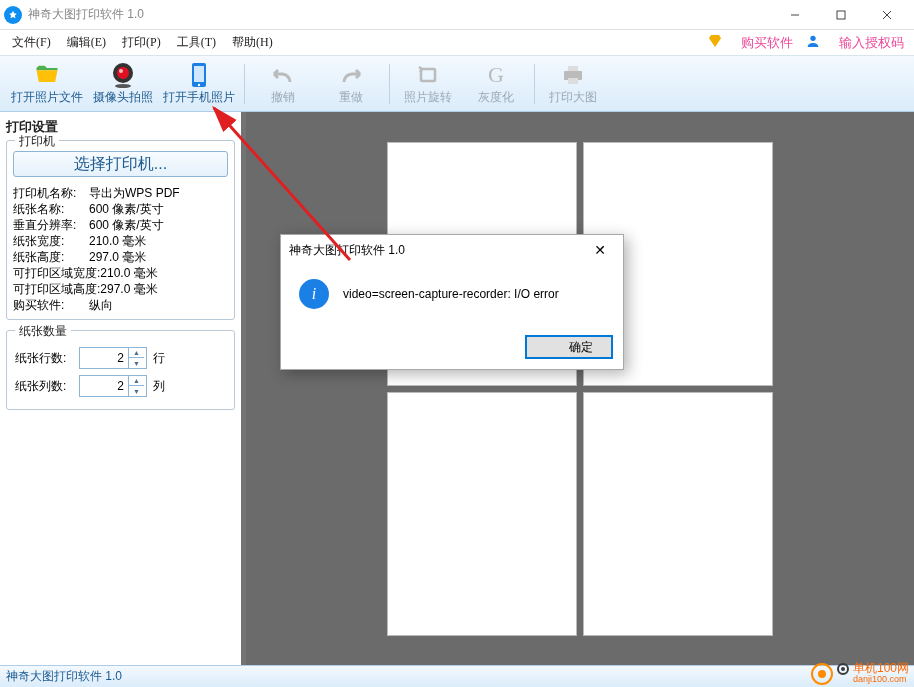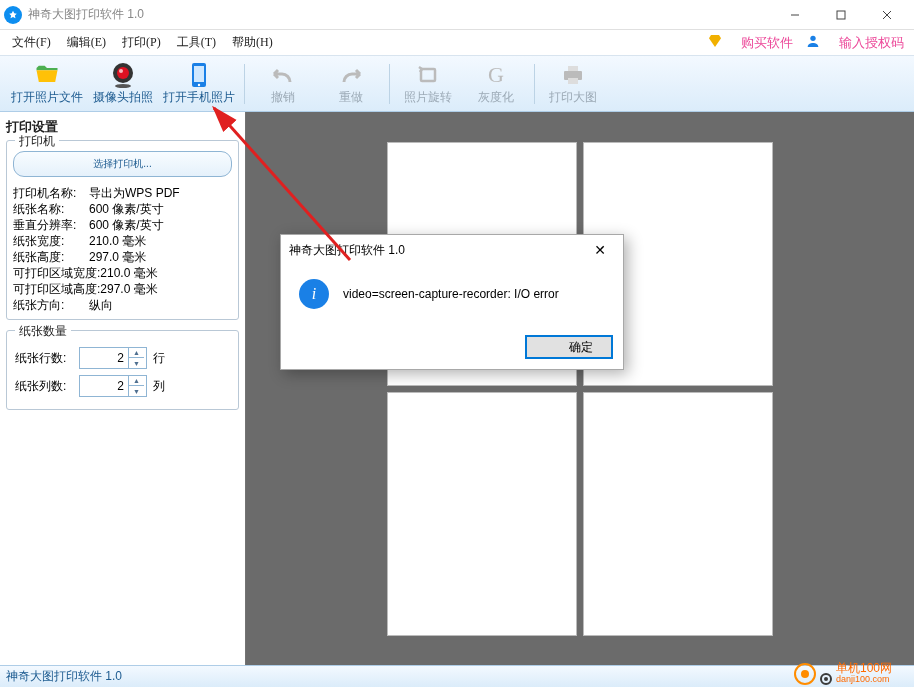--- a/index.html
+++ b/index.html
@@ -22,25 +22,25 @@
 
 
 .toolbar { height: 56px; background: linear-gradient(#f3f9ff, #dbecfa); display: flex; align-items: center; padding: 2px 6px; border-bottom: 1px solid #aecde7; }
 .toolbar .tbtn { display: flex; flex-direction: column; align-items: center; justify-content: center; min-width: 68px; height: 52px; padding: 2px 4px; color: #1d5b90; font-size: 12px; border: 1px solid transparent; border-radius: 3px; cursor: default; }
 .toolbar .tbtn .ticon { width: 28px; height: 28px; display: flex; align-items: center; justify-content: center; }
 .toolbar .tbtn.disabled { color: #9caab6; }
 .toolbar .sep { width: 1px; height: 40px; background: #bcd3e5; margin: 0 4px; }
 
 
 .main { display: flex; height: calc(100% - 30px - 26px - 56px - 22px); }
-.sidebar { width: 246px; background: #fff; border-right: 1px solid #737373; padding: 4px 6px; overflow: hidden; }
+.sidebar { width: 246px; background: #fff; border-right: 5px solid #737373; padding: 4px 6px; overflow: hidden; }
 .panel-title { font-weight: bold; font-size: 13px; padding: 2px 0 4px; color: #222; }
 .group { border: 1px solid #b9c8d6; border-radius: 3px; margin-bottom: 10px; padding: 10px 6px 6px; position: relative; background: #fff; }
 .group-label { position: absolute; top: -8px; left: 8px; background: #fff; padding: 0 4px; font-size: 12px; color: #222; }
-.select-printer-btn { width: 100%; height: 26px; background: linear-gradient(#f8fcff,#e5f1fb); border: 1px solid #8fb5d4; border-radius: 11px; color: #1d5b90; font-size: 10px; cursor: default; }
+.select-printer-btn { width: 100%; height: 26px; background: linear-gradient(#f8fcff,#e5f1fb); border: 1px solid #8fb5d4; border-radius: 3px; color: #1d5b90; font-size: 16px; cursor: default; }
 .info-list { margin-top: 8px; line-height: 16px; color: #000; font-size: 12px; }
 .info-row { display: flex; }
 .info-row .k { min-width: 76px; }
 .num-row { display: flex; align-items: center; gap: 6px; margin: 6px 2px; }
 .num-row .nlabel { width: 58px; }
 .num-input { display: flex; align-items: center; border: 1px solid #8fb5d4; height: 22px; width: 68px; background: #fff; }
 .num-input input { width: 48px; border: none; text-align: right; padding-right: 4px; font-size: 12px; outline: none; }
 .num-input .spin { display: flex; flex-direction: column; width: 16px; }
 .num-input .spin div { height: 10px; border-left: 1px solid #8fb5d4; display: flex; align-items: center; justify-content: center; font-size: 7px; color: #4e6f8f; }
 .num-input .spin div:first-child { border-bottom: 1px solid #8fb5d4; }
@@ -64,21 +64,21 @@
 .dialog .okbtn { width: 88px; height: 24px; border: 2px solid #0078d7; background: #e1e1e1; font-size: 12px; cursor: default; padding-left: 24px; }
 
 
 .arrow { position: absolute; pointer-events: none; }
 
 
 .statusbar { height: 22px; background: linear-gradient(#f3f9ff,#dbecfa); border-top: 1px solid #aecde7; display: flex; align-items: center; padding: 0 6px; font-size: 12px; color: #1d5b90; }
 .statusbar .sp { flex: 1; }
 
 
-.watermark { position: absolute; right: 22px; bottom: 2px; display: flex; align-items: flex-end; gap: 4px; font-size: 11px; color: #ff6a00; }
+.watermark { position: absolute; right: 5px; bottom: 2px; display: flex; align-items: flex-start; gap: 4px; font-size: 11px; color: #ff6a00; }
 .watermark .logo { width: 22px; height: 22px; border: 2px solid #ff8c00; border-radius: 50%; display: flex; align-items: center; justify-content: center; }
 .watermark .logo .inner { width: 8px; height: 8px; background: #ff8c00; border-radius: 50%; }
 .watermark .eye { width: 12px; height: 12px; border: 2px solid #3a3a3a; border-radius: 50%; display: flex; align-items: center; justify-content: center; }
 .watermark .eye .p { width: 4px; height: 4px; background: #3a3a3a; border-radius: 50%; }
 .watermark .txt { display: flex; flex-direction: column; line-height: 11px; }
 .watermark .txt .cn { color: #ff6a00; font-size: 12px; }
 .watermark .txt .en { color: #ff6a00; font-size: 9px; }
 </style>
 </head>
 <body>
@@ -241,21 +241,21 @@
           </div>
           <div class="info-row">
             <span class="k">可打印区域宽度:</span>
             <span>210.0 毫米</span>
           </div>
           <div class="info-row">
             <span class="k">可打印区域高度:</span>
             <span>297.0 毫米</span>
           </div>
           <div class="info-row">
-            <span class="k">纸张方向:</span>
+            <span class="k">购买软件:</span>
             <span>纵向</span>
           </div>
         </div>
     </div>
 
     <div class="group">
       <div class="group-label">纸张数量</div>
       <div class="num-row">
         <span class="nlabel">纸张行数:</span>
         <div class="num-input">

